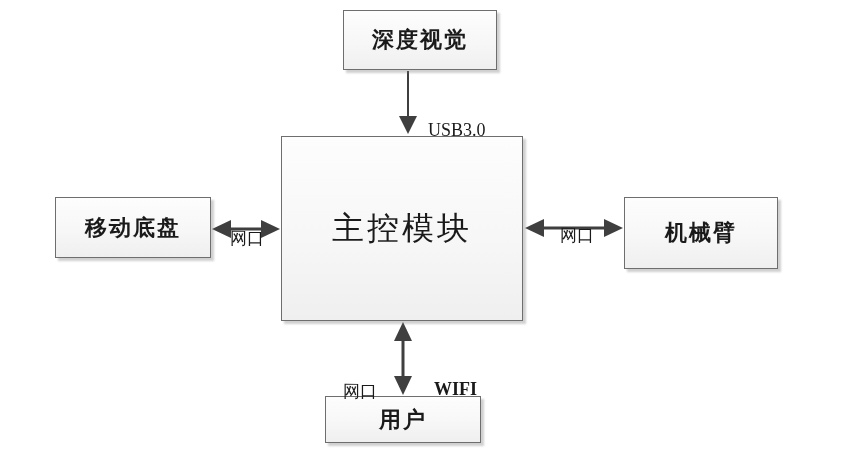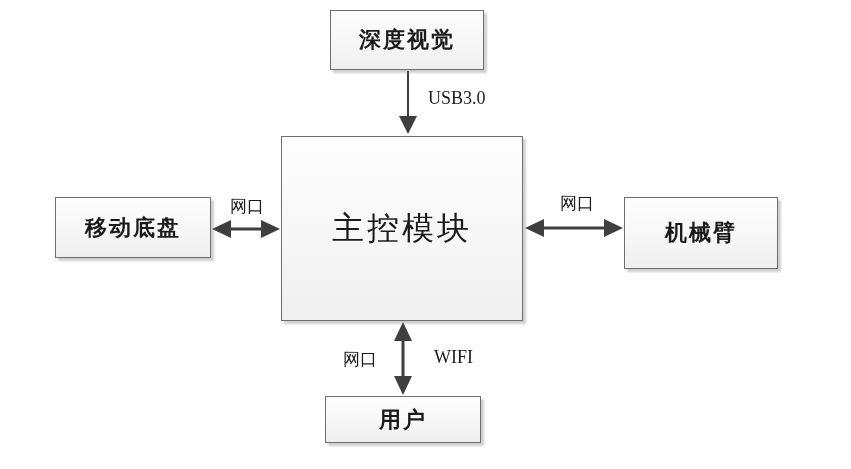--- a/index.html
+++ b/index.html
@@ -34,20 +34,21 @@
   #node-main-control {
     font-size: 32px;
     font-weight: normal;
     letter-spacing: 3px;
   }
   .edge-label {
     position: absolute;
     color: var(--text-color, #1a1a1a);
     font-size: 17px;
     white-space: nowrap;
+    margin-top: 32px;
   }
   .edge-label.latin {
     font-size: 18px;
   }
   #arrow-layer {
     position: absolute;
     left: 0;
     top: 0;
     width: 851px;
     height: 469px;
@@ -85,33 +86,33 @@
       <polygon points="623,228 604,219 604,237"></polygon>
     </g>
 
     <g>
       <line x1="403" y1="336" x2="403" y2="381" stroke-width="3"></line>
       <polygon points="403,322 394,341 412,341"></polygon>
       <polygon points="403,395 394,376 412,376"></polygon>
     </g>
   </svg>
 
-  <div class="node node-small" id="node-depth-vision" style="left:330px; top:10px; width:154px; height:60px;text-align:right;">深度视觉</div>
+  <div class="node node-small" id="node-depth-vision" style="left:343px; top:10px; width:154px; height:60px;text-align:right;">深度视觉</div>
 
   <div class="node" id="node-main-control" style="left:281px; top:136px; width:242px; height:185px;">主控模块</div>
 
   <div class="node node-small" id="node-mobile-chassis" style="left:55px; top:197px; width:156px; height:61px;">移动底盘</div>
 
   <div class="node node-small" id="node-robot-arm" style="left:624px; top:197px; width:154px; height:72px;">机械臂</div>
 
   <div class="node node-small" id="node-user" style="left:325px; top:396px; width:156px; height:47px;">用户</div>
 
   <span class="edge-label latin" style="left:428px; top:88px;">USB3.0</span>
 
   <span class="edge-label" style="left:230px; top:195px;">网口</span>
 
   <span class="edge-label" style="left:560px; top:192px;">网口</span>
 
   <span class="edge-label" style="left:343px; top:348px;">网口</span>
 
-  <span class="edge-label latin" style="left:434px; top:347px;">WIFI</span>
+  <span class="edge-label latin" style="left:434px; top:347px;font-weight:bold;">WIFI</span>
 
 </div>
 
 </body></html>

